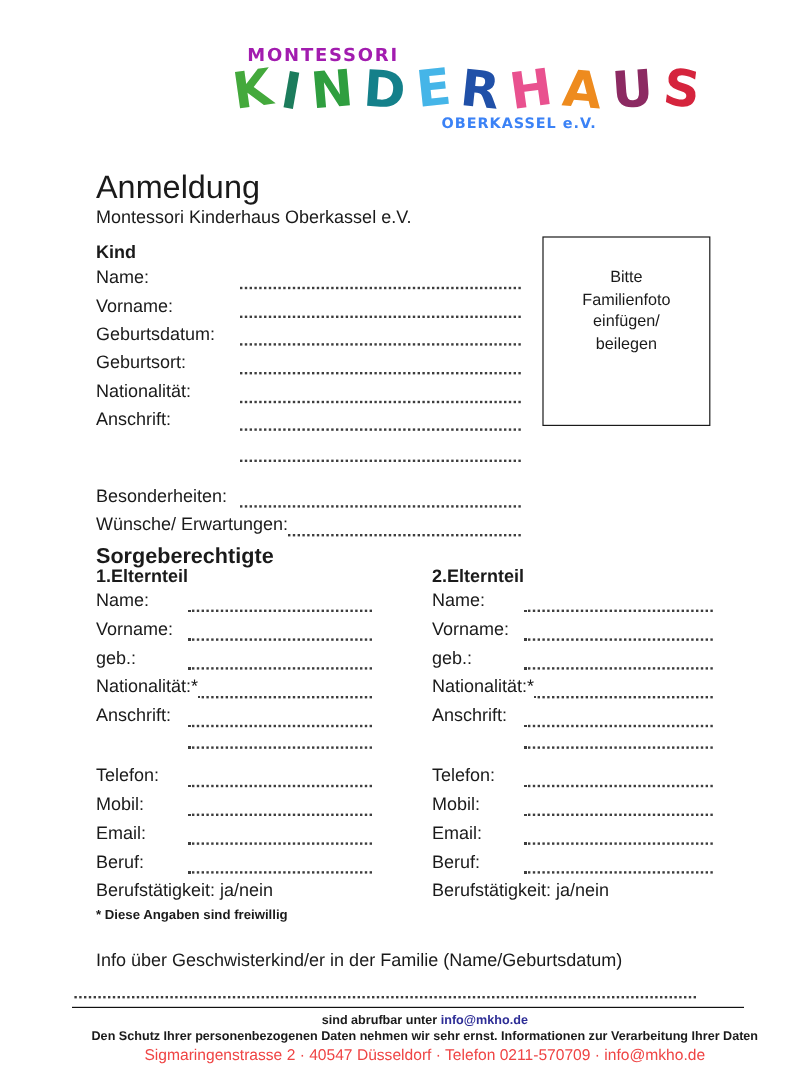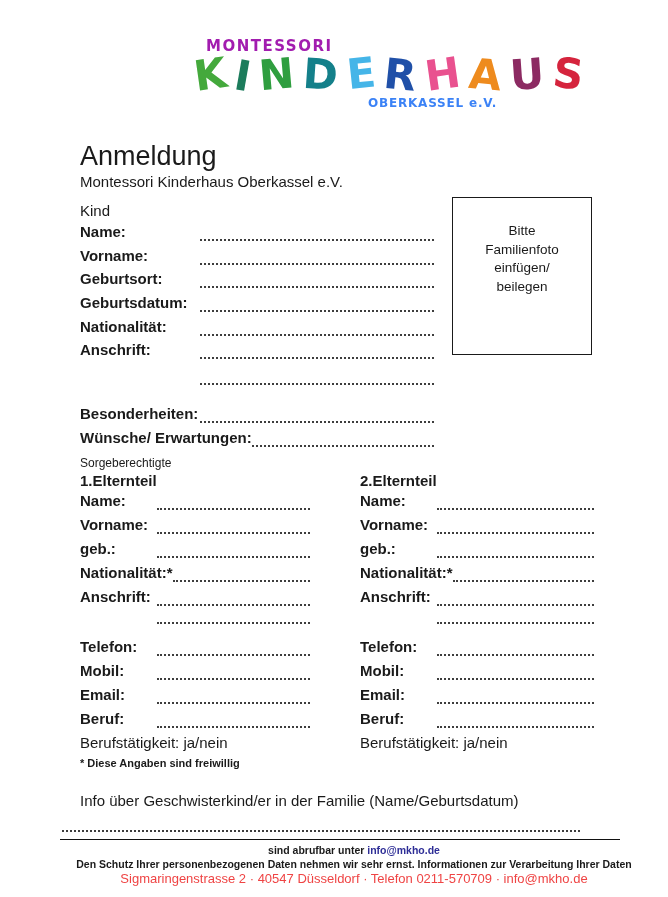--- a/index.html
+++ b/index.html
@@ -29,38 +29,38 @@
   .titleblk{position:absolute;left:80px;top:141px;}
   .titleblk h1{margin:0;font-size:27px;font-weight:normal;line-height:31px;}
   .titleblk .sub{font-size:15px;line-height:20px;}
 
   
   .photo{position:absolute;left:452px;top:197px;width:140px;height:158px;
          border:1.4px solid #1a1a1a;box-sizing:border-box;text-align:center;}
   .photo .ptxt{margin-top:24px;font-size:13.5px;line-height:18.5px;}
 
   
-  .row{display:flex;height:24px;font-weight:bold;}
+  .row{display:flex;height:24px;}
   .row .lbl{white-space:pre;line-height:24px;font-size:15px;}
   .row .dots{flex:1;height:19px;border-bottom:2px dotted #3d3d3d;}
 
   
   .kind{position:absolute;left:80px;top:202px;width:354px;}
-  .kind h3{margin:0;font-size:15px;line-height:18px;font-weight:normal;}
+  .kind h3{margin:0;font-size:15px;line-height:18px;font-weight:bold;}
   .kind .row{height:23.7px;}
   .kind .row .lbl{min-width:120px;}
   .kind .row:nth-of-type(7){height:27px;}
   .kind .row:nth-of-type(7) .dots{height:21px;}
   .bes{margin-top:13px;height:26px;}
   .bes .lbl{min-width:120px;}
   .wue{height:26px;}
 
   
   .sorge{position:absolute;left:80px;top:455px;width:514px;}
-  .sorge h3{margin:0;font-size:12px;line-height:17px;font-weight:normal;}
+  .sorge h3{margin:0;font-size:18px;line-height:17px;font-weight:bold;}
   .cols{display:flex;gap:48px;justify-content:space-between;}
   .col{width:230px;}
   .col:last-child{width:234px;}
   .col h4{margin:0;font-size:15px;line-height:17px;font-weight:bold;}
   .col .row .lbl{min-width:77px;}
   .col .row:nth-of-type(6){height:26px;}
   .col .row:nth-of-type(6) .dots{height:13px;}
   .jobline{font-size:15px;line-height:24px;}
 
   
@@ -127,26 +127,26 @@
           <span class="lbl">Name:</span>
           <span class="dots"></span>
         </div>
 
         <div class="row">
           <span class="lbl">Vorname:</span>
           <span class="dots"></span>
         </div>
 
         <div class="row">
+          <span class="lbl">Geburtsdatum:</span>
+          <span class="dots"></span>
+        </div>
+
+        <div class="row">
           <span class="lbl">Geburtsort:</span>
-          <span class="dots"></span>
-        </div>
-
-        <div class="row">
-          <span class="lbl">Geburtsdatum:</span>
           <span class="dots"></span>
         </div>
 
         <div class="row">
           <span class="lbl">Nationalität:</span>
           <span class="dots"></span>
         </div>
 
         <div class="row">
           <span class="lbl">Anschrift:</span>

